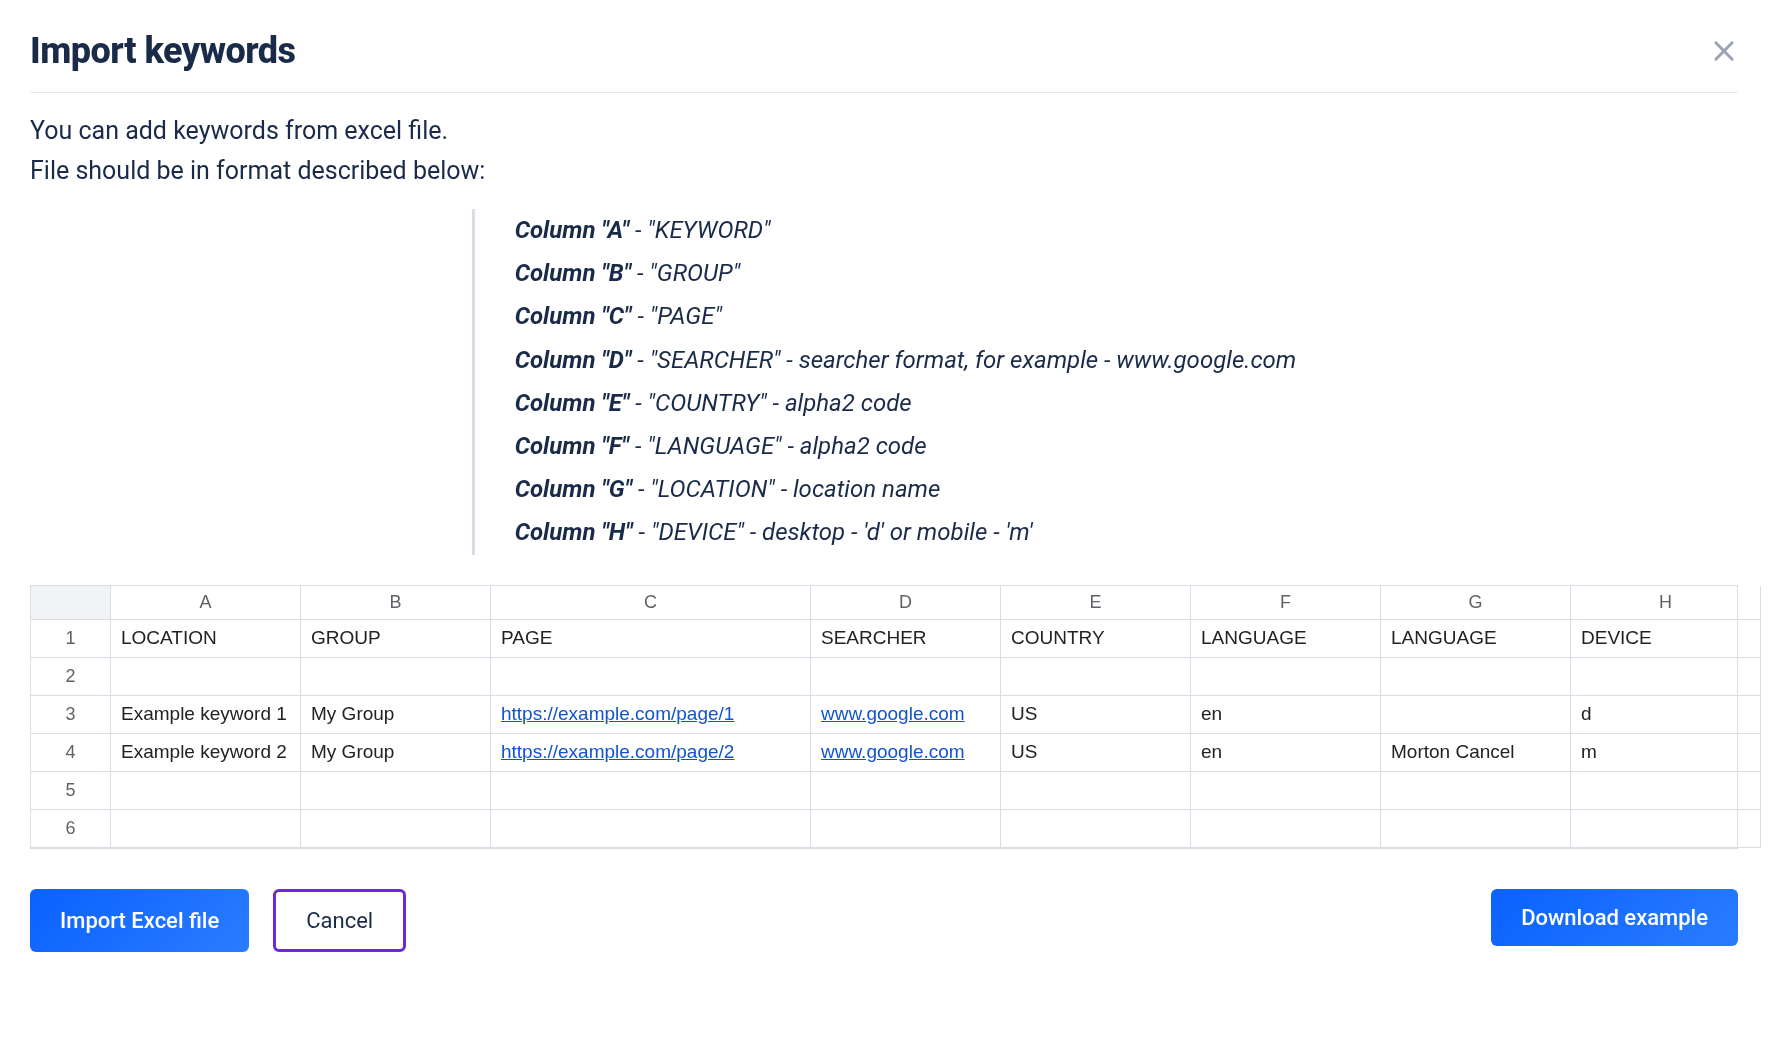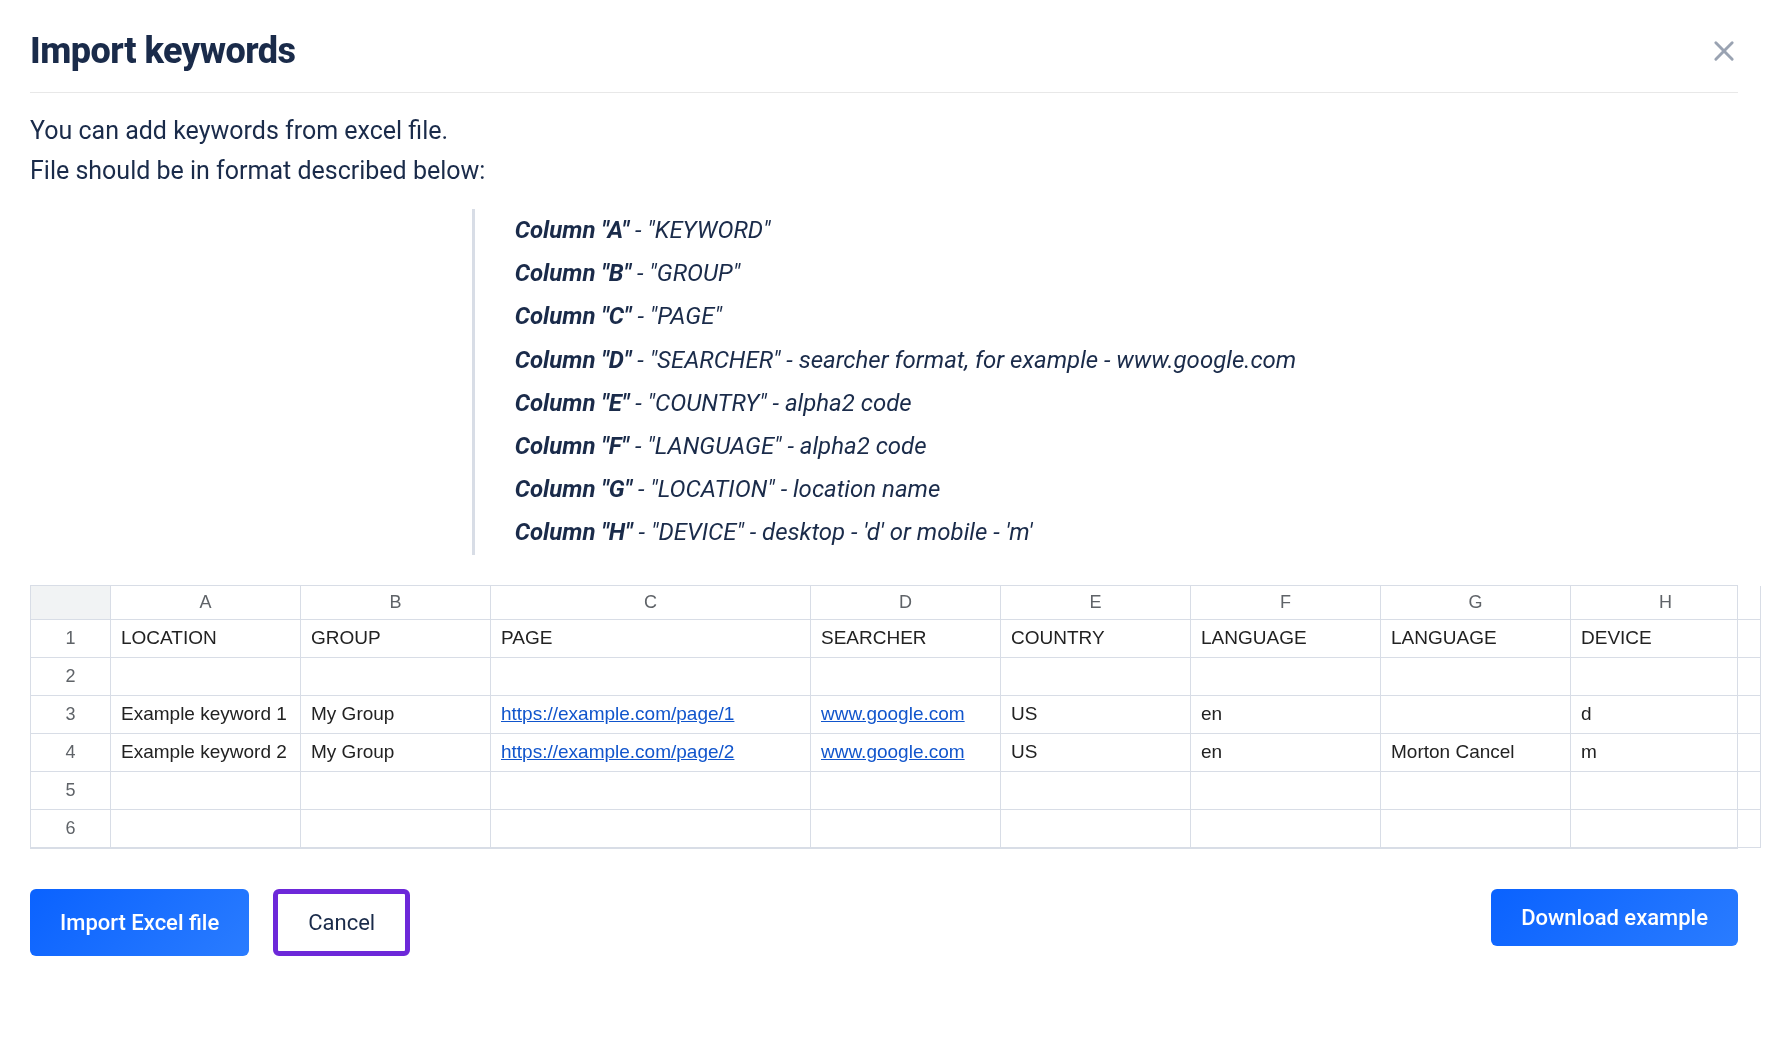--- a/index.html
+++ b/index.html
@@ -121,21 +121,21 @@
       font-family: inherit;
     }
     .btn-primary {
       background: linear-gradient(135deg, #0a62ff 0%, #2a7cff 100%);
       color: #fff;
       font-weight: 500;
     }
     .btn-secondary {
       background: #fff;
       color: #1a2b4a;
-      border: 5px solid #6d28d9;
+      border: 3px solid #6d28d9;
     }
   </style>
 </head>
 <body>
 
 <div class="modal">
 
   <div class="header">
     <div class="title">Import keywords</div>
     <div class="close-icon">

